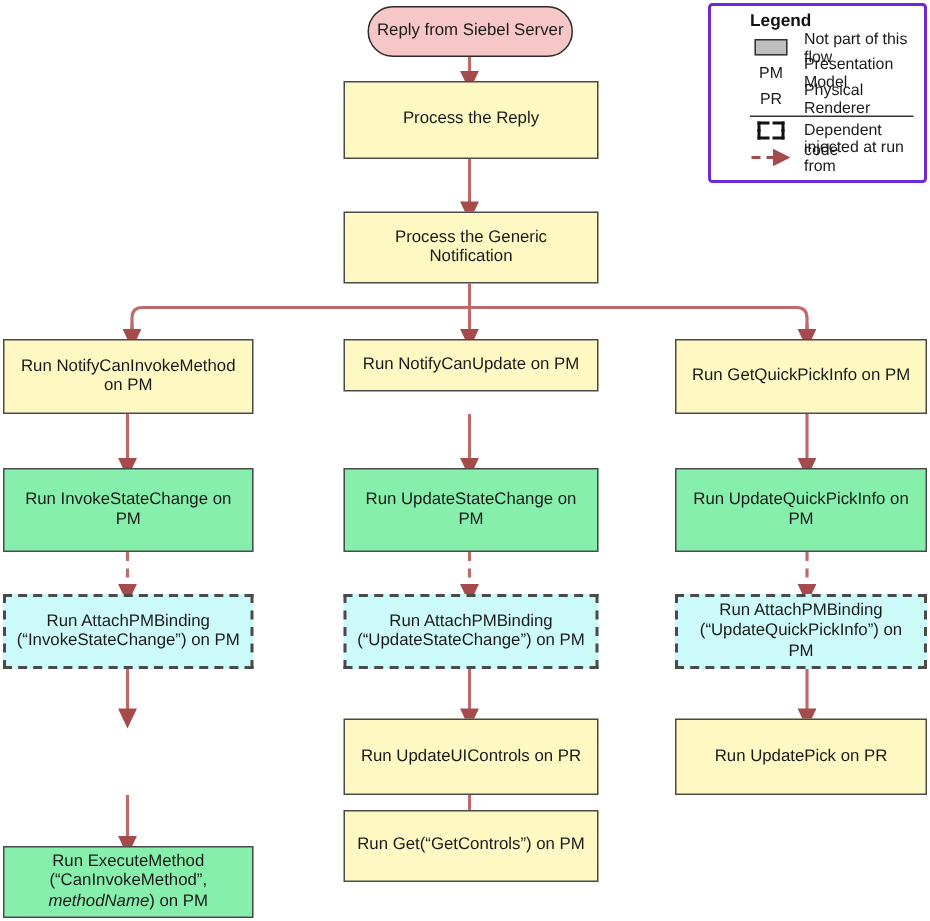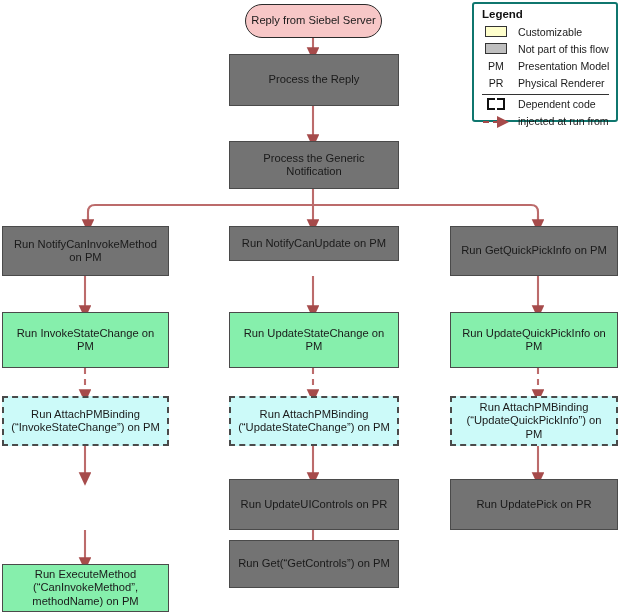--- a/index.html
+++ b/index.html
@@ -27,43 +27,43 @@
     align-items:center;
     justify-content:center;
     text-align:center;
     font-size:11.2px;
     line-height:13.5px;
     color:#1a1a1a;
     padding:2px 5px;
     z-index:2;
   }
   .node .txt{ display:block; width:100%; }
-  .cyan{ background:#737373; border:1.6px solid #4a4a4a; }
+  .cyan{ background:#fef9c3; border:1.6px solid #4a4a4a; }
   .yellow{ background:#86efac; border:1.6px solid #4a4a4a; }
   .pink{
     background:#f7c7c7;
     border:1.6px solid #2b2b2b;
     border-radius:22px;
   }
   .dashed{
     background:#ccfaf9;
     border:2px dashed #4a4a4a;
   }
-  .it{ }
+  .it{ font-style:italic; }
 
   
   #legend{
     position:absolute;
     left:472px; top:2px;
     width:146px; height:120px;
     background:#ffffff;
-    border:2px solid #0f766e;
+    border:2px solid #6d28d9;
     border-radius:3px;
     box-sizing:border-box;
-    padding:4px 6px 0 7px;
+    padding:4px 6px 0 25px;
     z-index:5;
   }
   #legend .lg-title{
     font-size:11.5px;
     font-weight:bold;
     color:#111;
     margin:0 0 3px 1px;
   }
   .lg-row{
     display:flex;
@@ -209,26 +209,20 @@
   <div class="node dashed" style="left:450px; top:396px; width:168px; height:50px;">
     <span class="txt">Run AttachPMBinding (“UpdateQuickPickInfo”) on PM</span>
   </div>
   <div class="node cyan" style="left:450px; top:479px; width:168px; height:51px;">
     <span class="txt">Run UpdatePick on PR</span>
   </div>
 
   <div id="legend">
     <div class="lg-title">Legend</div>
 
-    <div class="lg-row">
-      <span class="lg-key">
-          <span class="sw yel"></span>
-        </span>
-      <span class="lg-label">Customizable</span>
-    </div>
 
     <div class="lg-row">
       <span class="lg-key">
           <span class="sw gry"></span>
         </span>
       <span class="lg-label">Not part of this flow</span>
     </div>
 
     <div class="lg-row">
       <span class="lg-key lg-abbr">PM</span>

